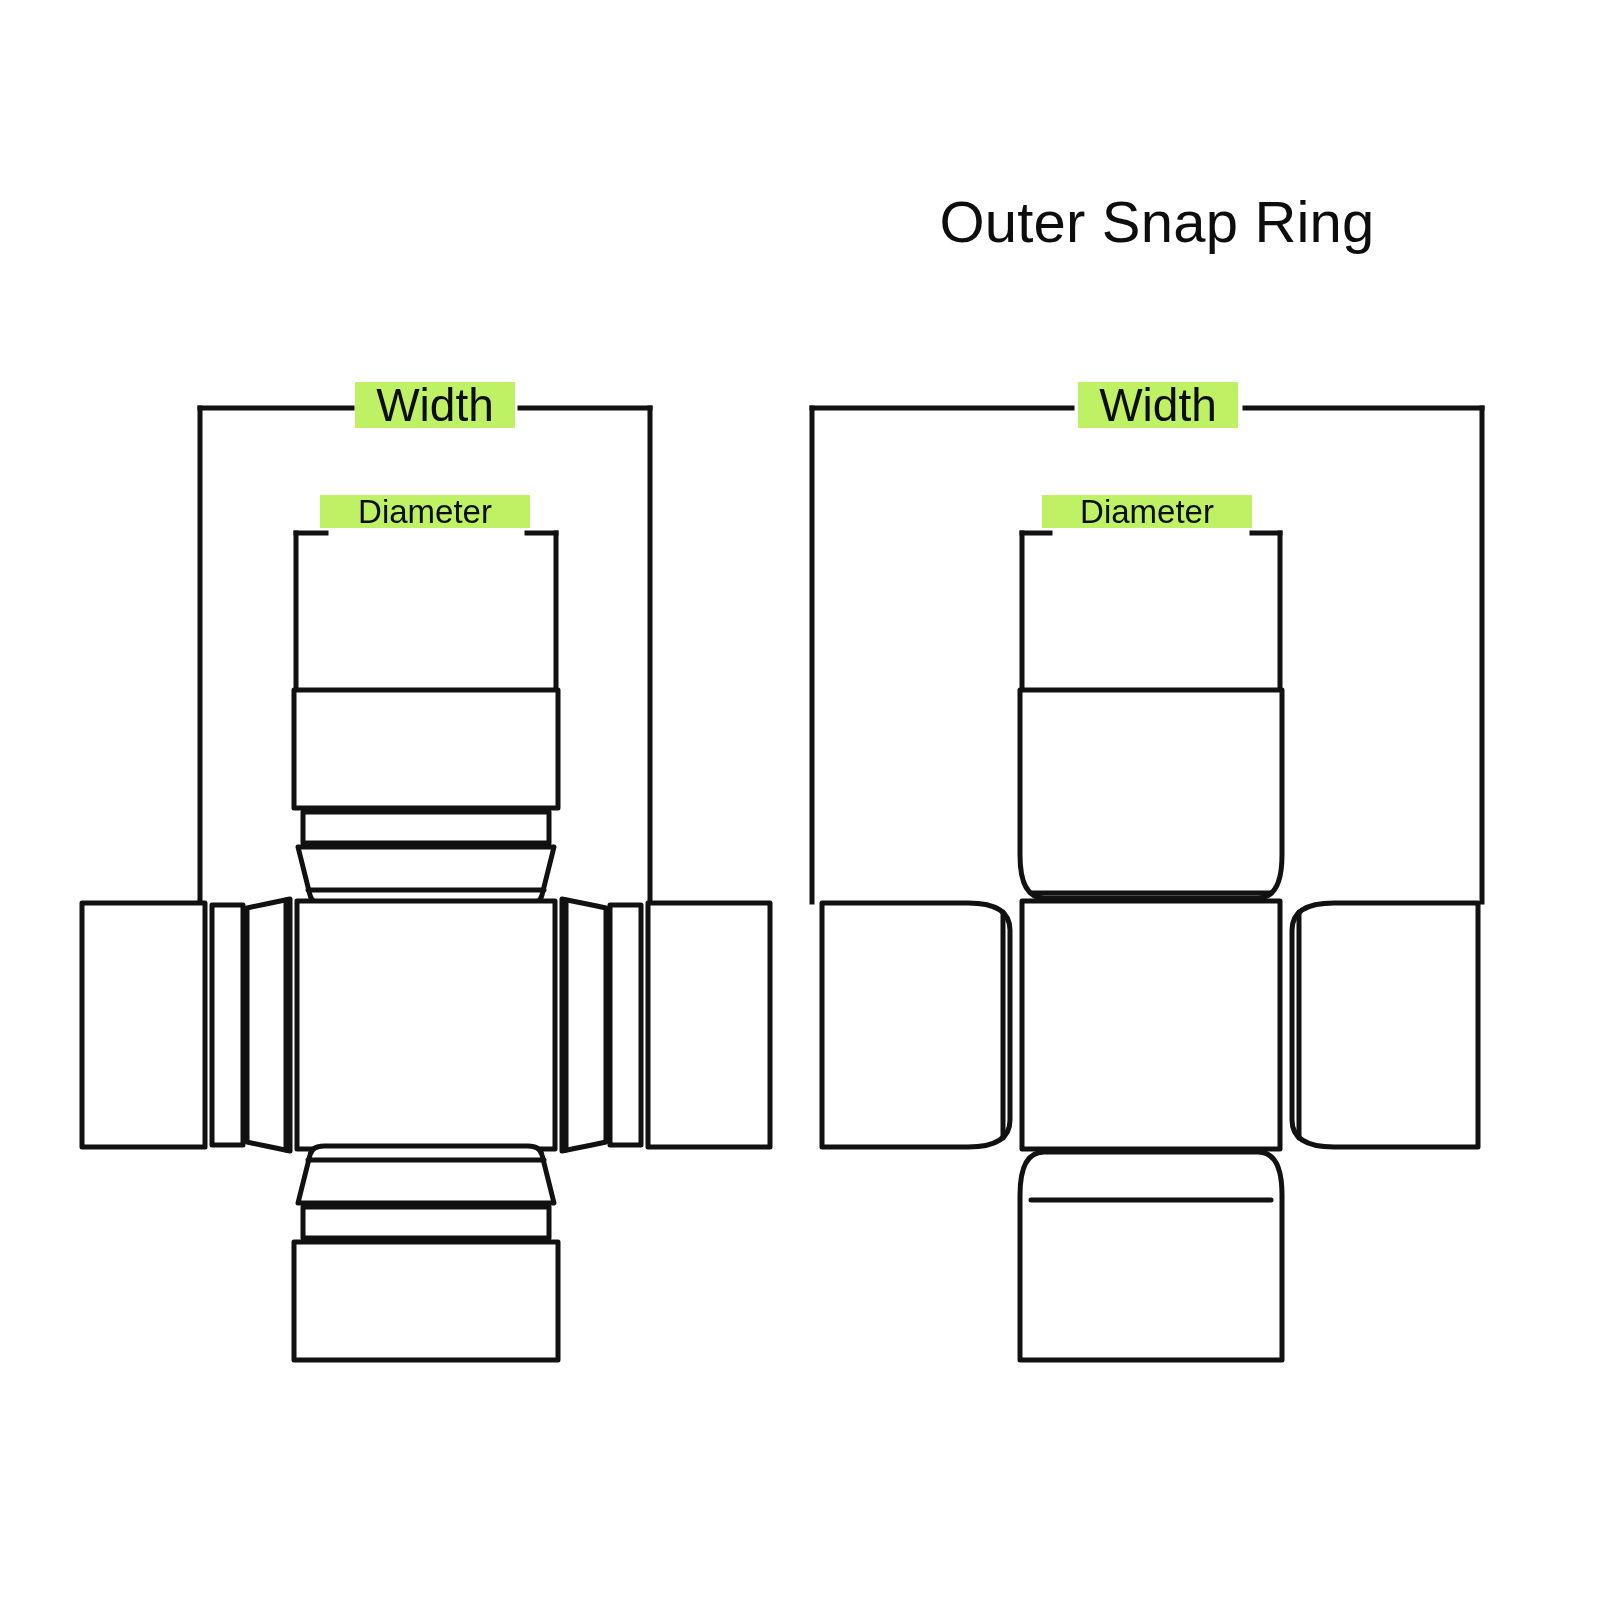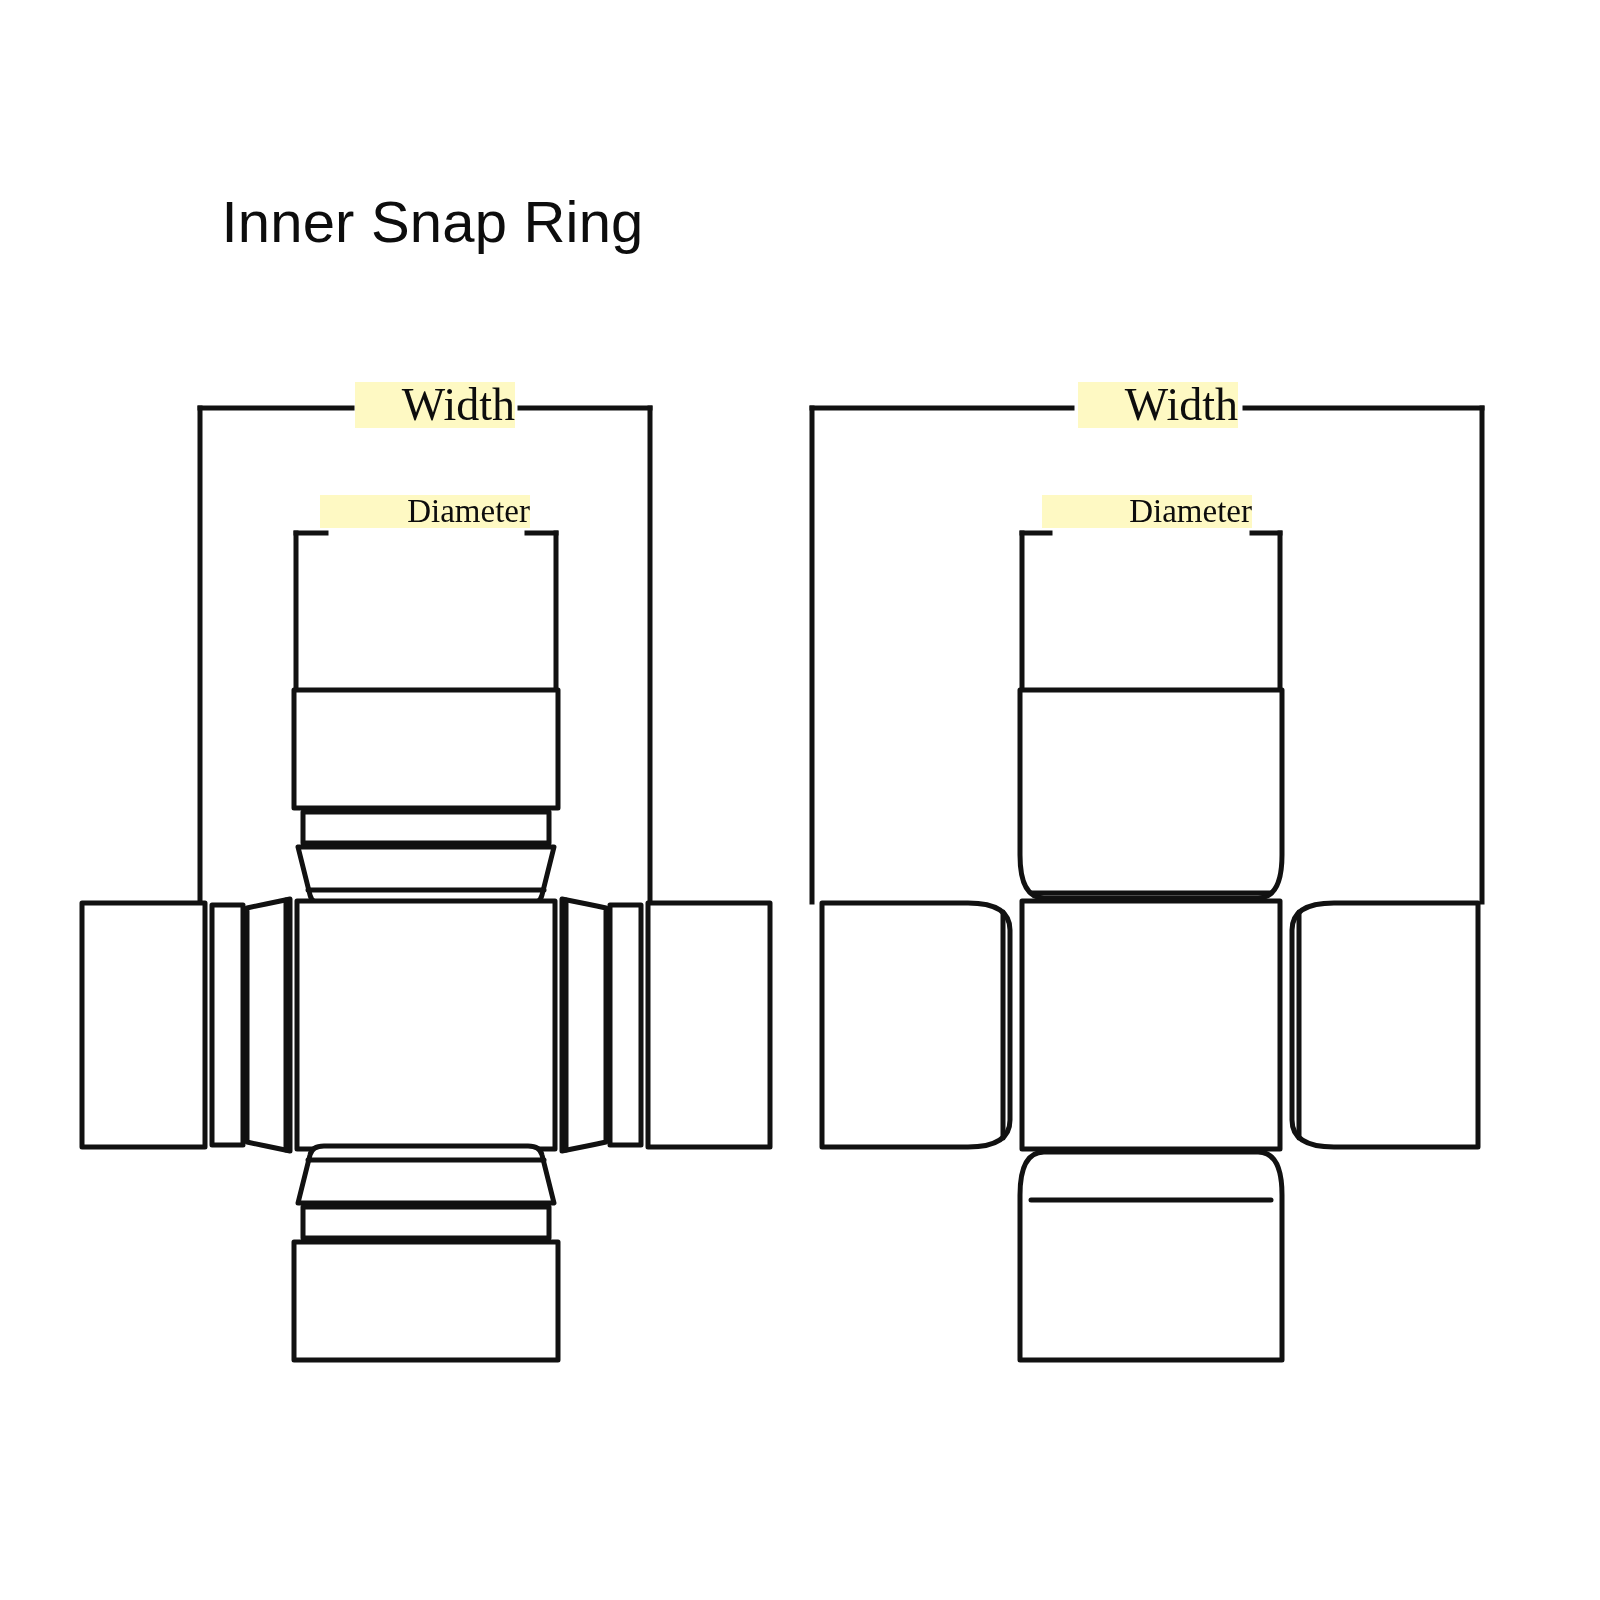--- a/index.html
+++ b/index.html
@@ -53,35 +53,34 @@
     letter-spacing: 0.2px;
     white-space: nowrap;
     text-align: center;
   }
   .dim-label {
     position: absolute;
     font-size: 44px;
     font-weight: 400;
     color: #0d0d0d;
     white-space: nowrap;
-    text-align: right;
-    background: #fef9c3;
+    text-align: center;
+    background: #bef264;
     line-height: 1;
-    font-family: Liberation Serif, serif;
   }
   .dim-label.width-label { font-size: 46px; }
   .dim-label.diameter-label { font-size: 33px; }
 </style>
 </head>
 <body>
 
 <div id="page">
 
-  <div class="panel-title" style="left:205px; top:188px; width:455px;">Inner Snap Ring</div>
 
+  <div class="panel-title" style="left:922px; top:188px; width:470px;">Outer Snap Ring</div>
 
   <div class="dim-label width-label" style="left:355px; top:382px; width:160px;">Width</div>
   <div class="dim-label diameter-label" style="left:320px; top:495px; width:210px;">Diameter</div>
 
   <div class="dim-label width-label" style="left:1078px; top:382px; width:160px;">Width</div>
   <div class="dim-label diameter-label" style="left:1042px; top:495px; width:210px;">Diameter</div>
 
   <svg class="diagram-svg" viewBox="0 0 1600 1600" xmlns="http://www.w3.org/2000/svg">
 
     <g>

